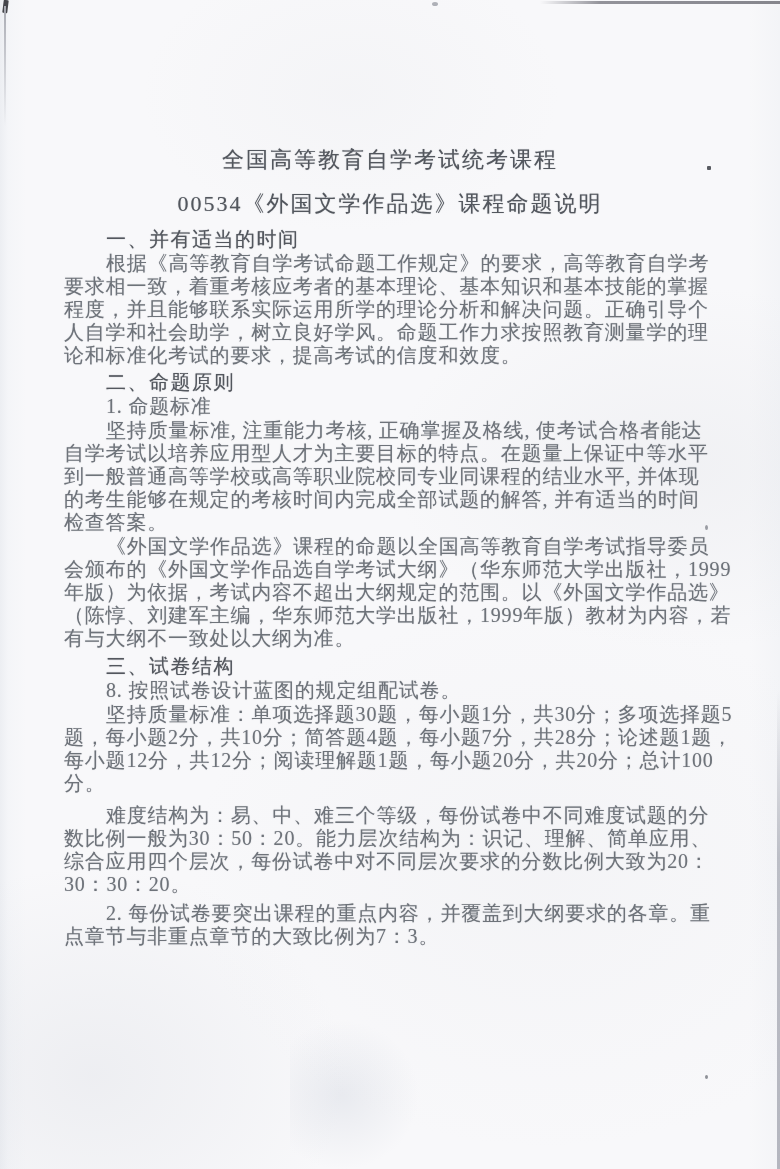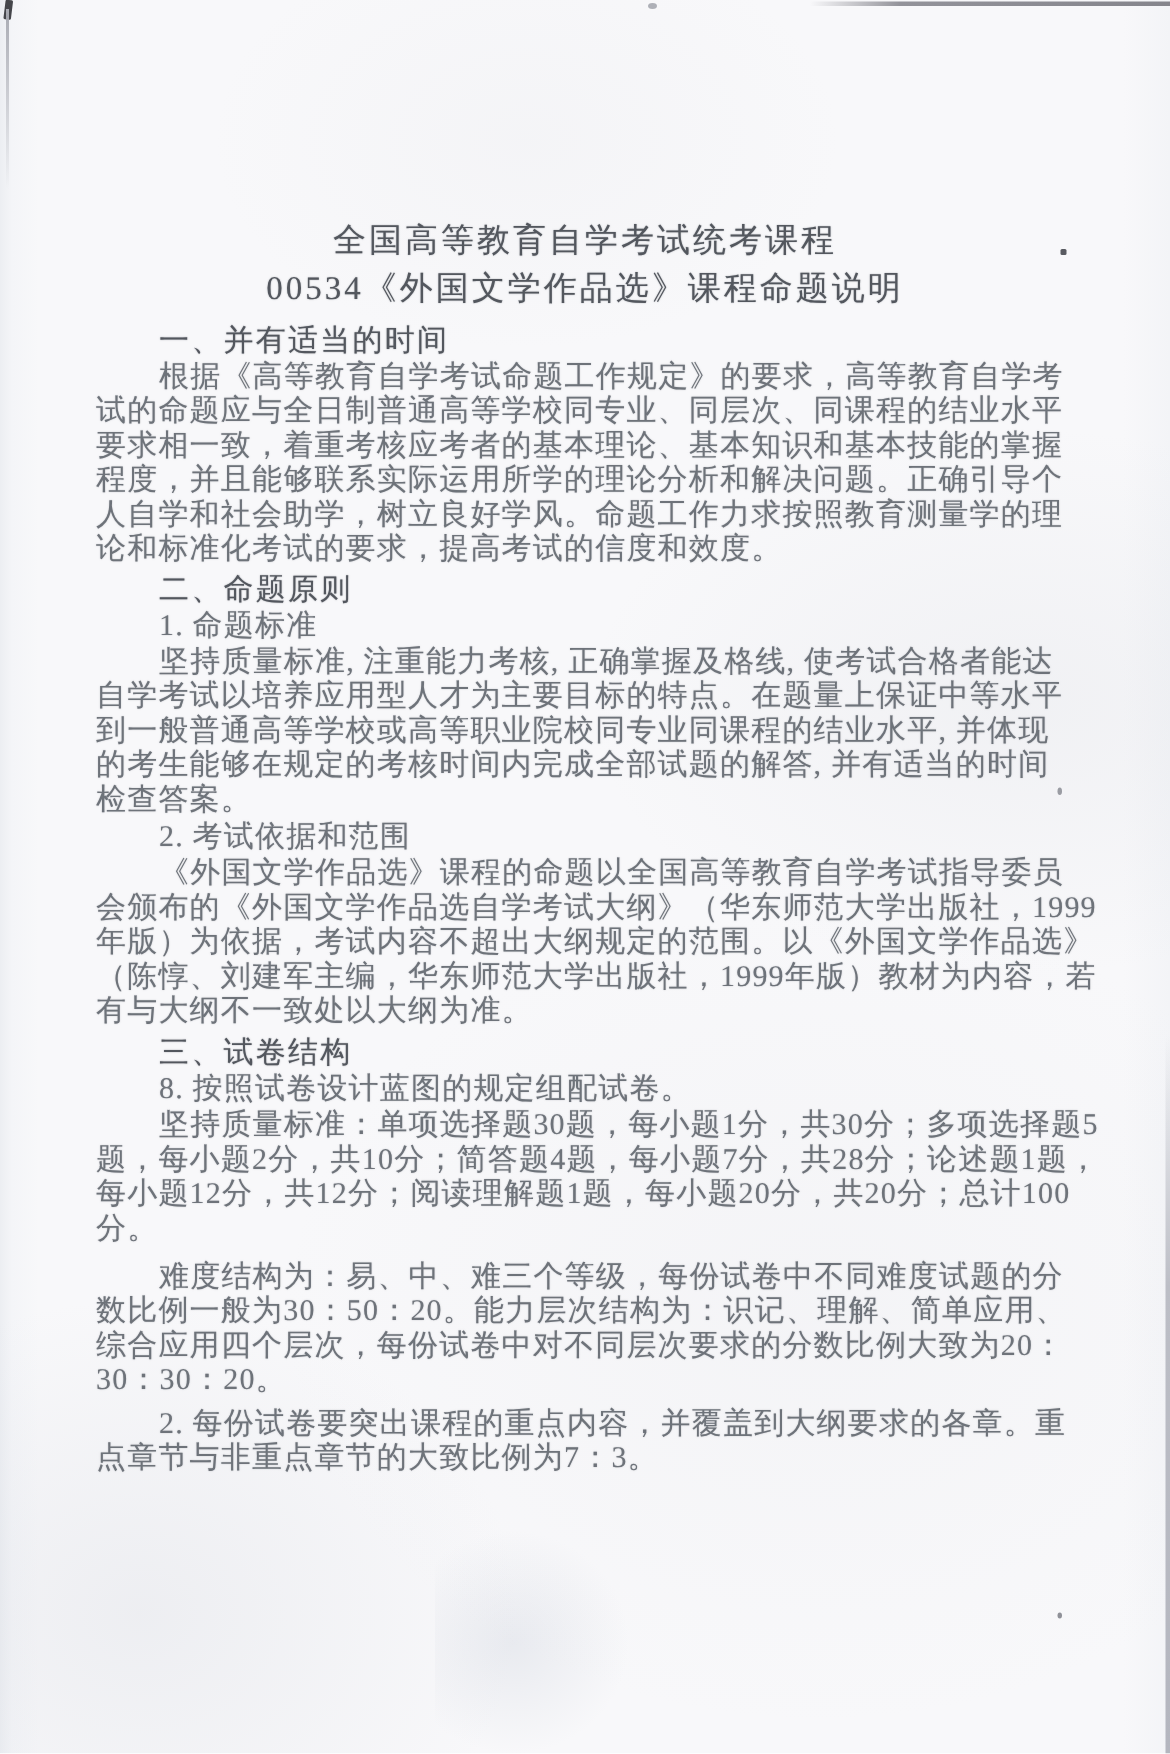--- a/index.html
+++ b/index.html
@@ -72,21 +72,21 @@
   }
   .title {
     text-align: center;
     font-size: 22px;
     line-height: 24px;
     letter-spacing: 2px;
     color: var(--heading-color, #53575e);
     text-shadow: 0 0 1px rgba(90,94,102,0.55);
     white-space: nowrap;
   }
-  .title.second { margin-top: 8px; }
+  .title.second { margin-top: 20px; }
   .body-lines { margin-top: 12px; }
   .line {
     font-size: 20px;
     line-height: 23px;
     letter-spacing: 0.8px;
     color: var(--text-color, #6e737a);
     text-shadow: 0 0 1px rgba(128,132,140,0.5);
     white-space: nowrap;
   }
   .line.heading {
@@ -109,33 +109,31 @@
   <div class="speck s3"></div>
   <div class="speck s4"></div>
   <div class="cloud-bottom-left"></div>
 
   <div class="content">
     <div class="title">全国高等教育自学考试统考课程</div>
     <div class="title second">00534《外国文学作品选》课程命题说明</div>
     <div class="body-lines">
         <div class="line heading indent">一、并有适当的时间</div>
         <div class="line body indent" style="margin-top: 1px;">根据《高等教育自学考试命题工作规定》的要求，高等教育自学考</div>
-        <div class="line body">试的命题应与全日制普通高等学校同专业、同层次、同课程的结业水平</div>
         <div class="line body">要求相一致，着重考核应考者的基本理论、基本知识和基本技能的掌握</div>
         <div class="line body">程度，并且能够联系实际运用所学的理论分析和解决问题。正确引导个</div>
         <div class="line body">人自学和社会助学，树立良好学风。命题工作力求按照教育测量学的理</div>
         <div class="line body">论和标准化考试的要求，提高考试的信度和效度。</div>
         <div class="line heading indent" style="margin-top: 4px;">二、命题原则</div>
         <div class="line body indent" style="margin-top: 1px;">1. 命题标准</div>
         <div class="line body indent" style="margin-top: 1px;">坚持质量标准, 注重能力考核, 正确掌握及格线, 使考试合格者能达</div>
         <div class="line body">自学考试以培养应用型人才为主要目标的特点。在题量上保证中等水平</div>
         <div class="line body">到一般普通高等学校或高等职业院校同专业同课程的结业水平, 并体现</div>
         <div class="line body">的考生能够在规定的考核时间内完成全部试题的解答, 并有适当的时间</div>
         <div class="line body">检查答案。</div>
-        <div class="line body indent" style="margin-top: 2px;">2. 考试依据和范围</div>
         <div class="line body indent" style="margin-top: 1px;">《外国文学作品选》课程的命题以全国高等教育自学考试指导委员</div>
         <div class="line body">会颁布的《外国文学作品选自学考试大纲》（华东师范大学出版社，1999</div>
         <div class="line body">年版）为依据，考试内容不超出大纲规定的范围。以《外国文学作品选》</div>
         <div class="line body">（陈惇、刘建军主编，华东师范大学出版社，1999年版）教材为内容，若</div>
         <div class="line body">有与大纲不一致处以大纲为准。</div>
         <div class="line heading indent" style="margin-top: 5px;">三、试卷结构</div>
         <div class="line body indent" style="margin-top: 1px;">8. 按照试卷设计蓝图的规定组配试卷。</div>
         <div class="line body indent" style="margin-top: 1px;">坚持质量标准：单项选择题30题，每小题1分，共30分；多项选择题5</div>
         <div class="line body">题，每小题2分，共10分；简答题4题，每小题7分，共28分；论述题1题，</div>
         <div class="line body">每小题12分，共12分；阅读理解题1题，每小题20分，共20分；总计100</div>

